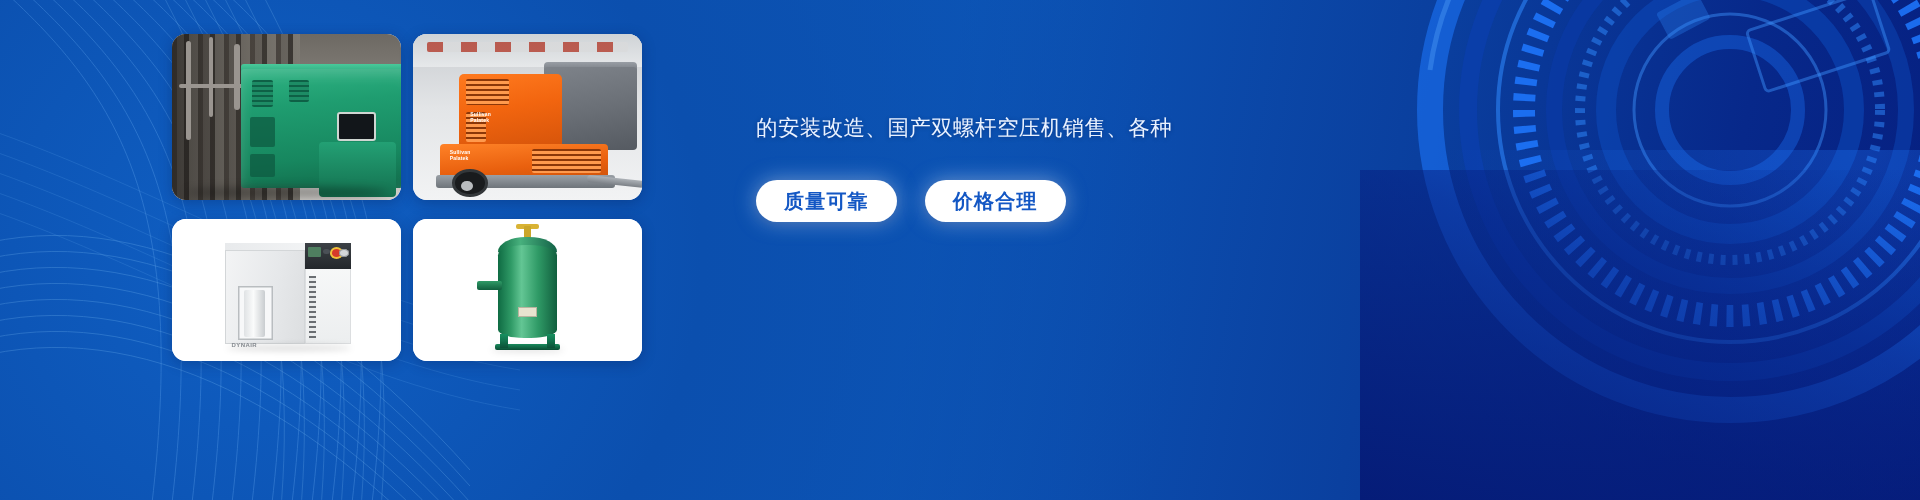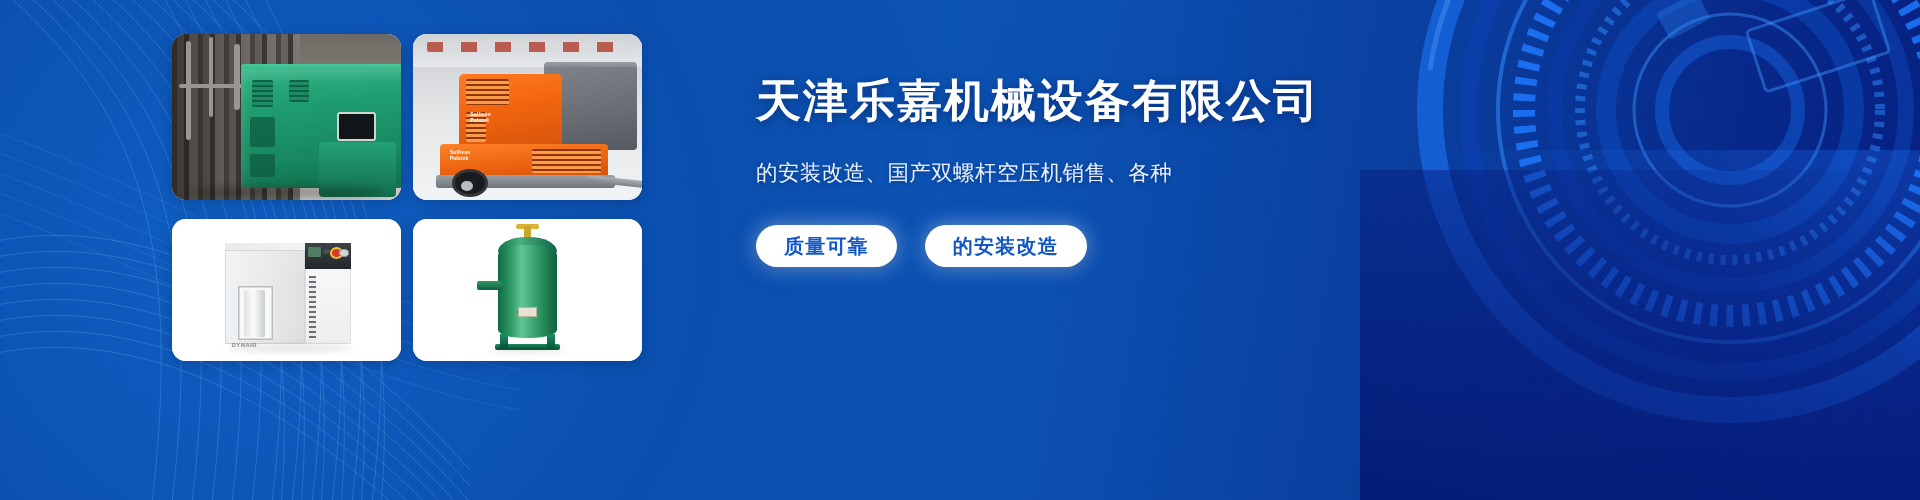--- a/index.html
+++ b/index.html
@@ -281,25 +281,24 @@
         <div class="base"></div>
         <div class="foot" style="left:38%;"></div>
         <div class="foot" style="left:58.5%;"></div>
         <div class="shadow"></div>
       </div>
     </div>
 
   </div>
 
   <div class="content">
-    <div class="title">天津乐嘉机械设备有限公司</div>
 
     <div class="desc">
       <div>的安装改造、国产双螺杆空压机销售、各种</div>
     </div>
 
     <div class="pills">
       <div class="pill">质量可靠</div>
-      <div class="pill">的安装改造</div>
+      <div class="pill">价格合理</div>
     </div>
   </div>
 
 </div>
 
 </body></html>

